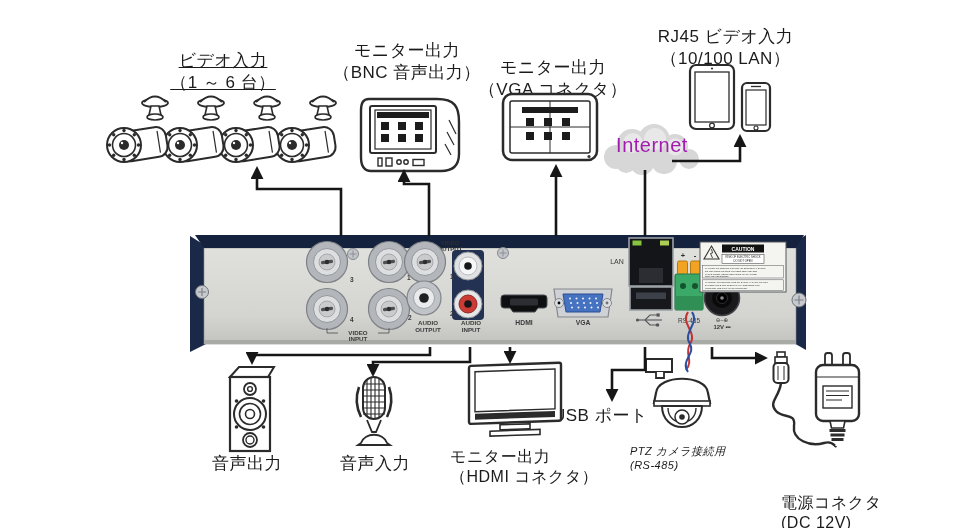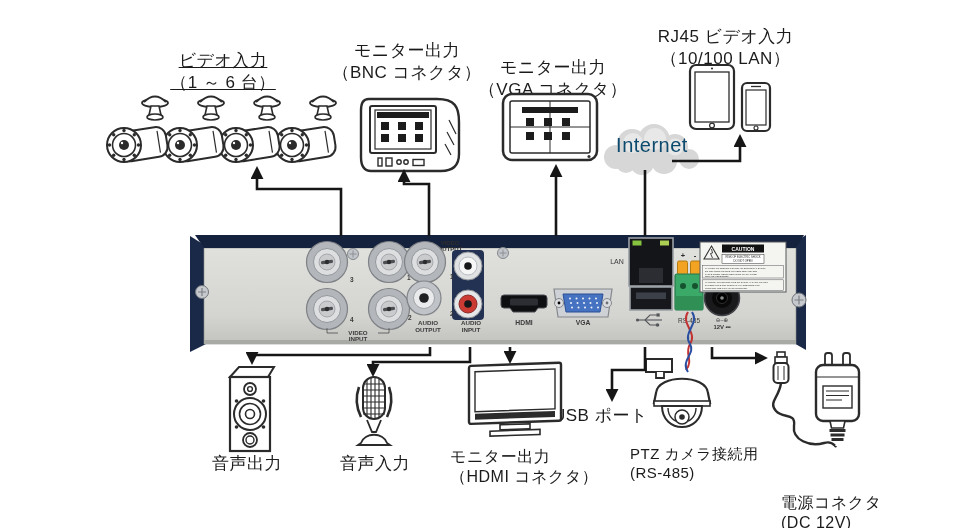--- a/index.html
+++ b/index.html
@@ -3,54 +3,54 @@
 <meta charset="utf-8">
 <style>
   html,body{margin:0;padding:0;background:#fff;}
   #stage{
     position:relative;width:966px;height:528px;background:#ffffff;overflow:hidden;
     font-family:"Liberation Sans","DejaVu Sans",sans-serif;color:#1b1b1b;
   }
   .abs{position:absolute;}
   .jl{font-size:17px;line-height:1.28;font-weight:500;letter-spacing:.5px;white-space:nowrap;}
   .jl.center{text-align:center;}
-  .internet{font-size:20px;letter-spacing:.5px;color:#0c4a6e;text-align:center;}
+  .internet{font-size:20px;letter-spacing:.5px;color:#a21caf;text-align:center;}
   svg{display:block;overflow:visible;}
   .icon-stroke{stroke:#2b2b2b;fill:#ffffff;}
 </style>
 </head>
 <body>
 
 <div id="stage">
 
   <div class="abs jl center" style="left:128px;top:50px;width:190px;text-decoration:underline;">
     <div>ビデオ入力</div>
     <div>（1 ～ 6 台）</div>
   </div>
   <div class="abs jl center" style="left:318px;top:40px;width:178px;">
     <div>モニター出力</div>
-    <div>（BNC コネクタ）</div>
+    <div>（BNC 音声出力）</div>
   </div>
   <div class="abs jl center" style="left:463px;top:57px;width:180px;">
     <div>モニター出力</div>
     <div>（VGA コネクタ）</div>
   </div>
   <div class="abs jl center" style="left:628px;top:26px;width:195px;">
     <div>RJ45 ビデオ入力</div>
     <div>（10/100 LAN）</div>
   </div>
 
   <div class="abs jl center" style="left:186px;top:453px;width:122px;">音声出力</div>
   <div class="abs jl center" style="left:314px;top:453px;width:122px;">音声入力</div>
   <div class="abs jl" style="left:450px;top:447px;font-size:16px;">
     <div>モニター出力</div>
     <div>（HDMI コネクタ）</div>
   </div>
   <div class="abs jl" style="left:553px;top:405px;">USB ポート</div>
-  <div class="abs jl" style="left:630px;top:444px;font-size:15px;">
+  <div class="abs jl" style="left:630px;top:444px;font-size:11px;font-style:italic;">
     <div>PTZ カメラ接続用</div>
     <div>(RS-485)</div>
   </div>
   <div class="abs jl" style="left:781px;top:449px;font-size:16px;margin-top:44px;">
     <div>電源コネクタ</div>
     <div>(DC 12V)</div>
   </div>
 
   <svg class="abs" style="left:188px;top:228px;" width="622" height="124" viewBox="0 0 622 124">
     <defs>

